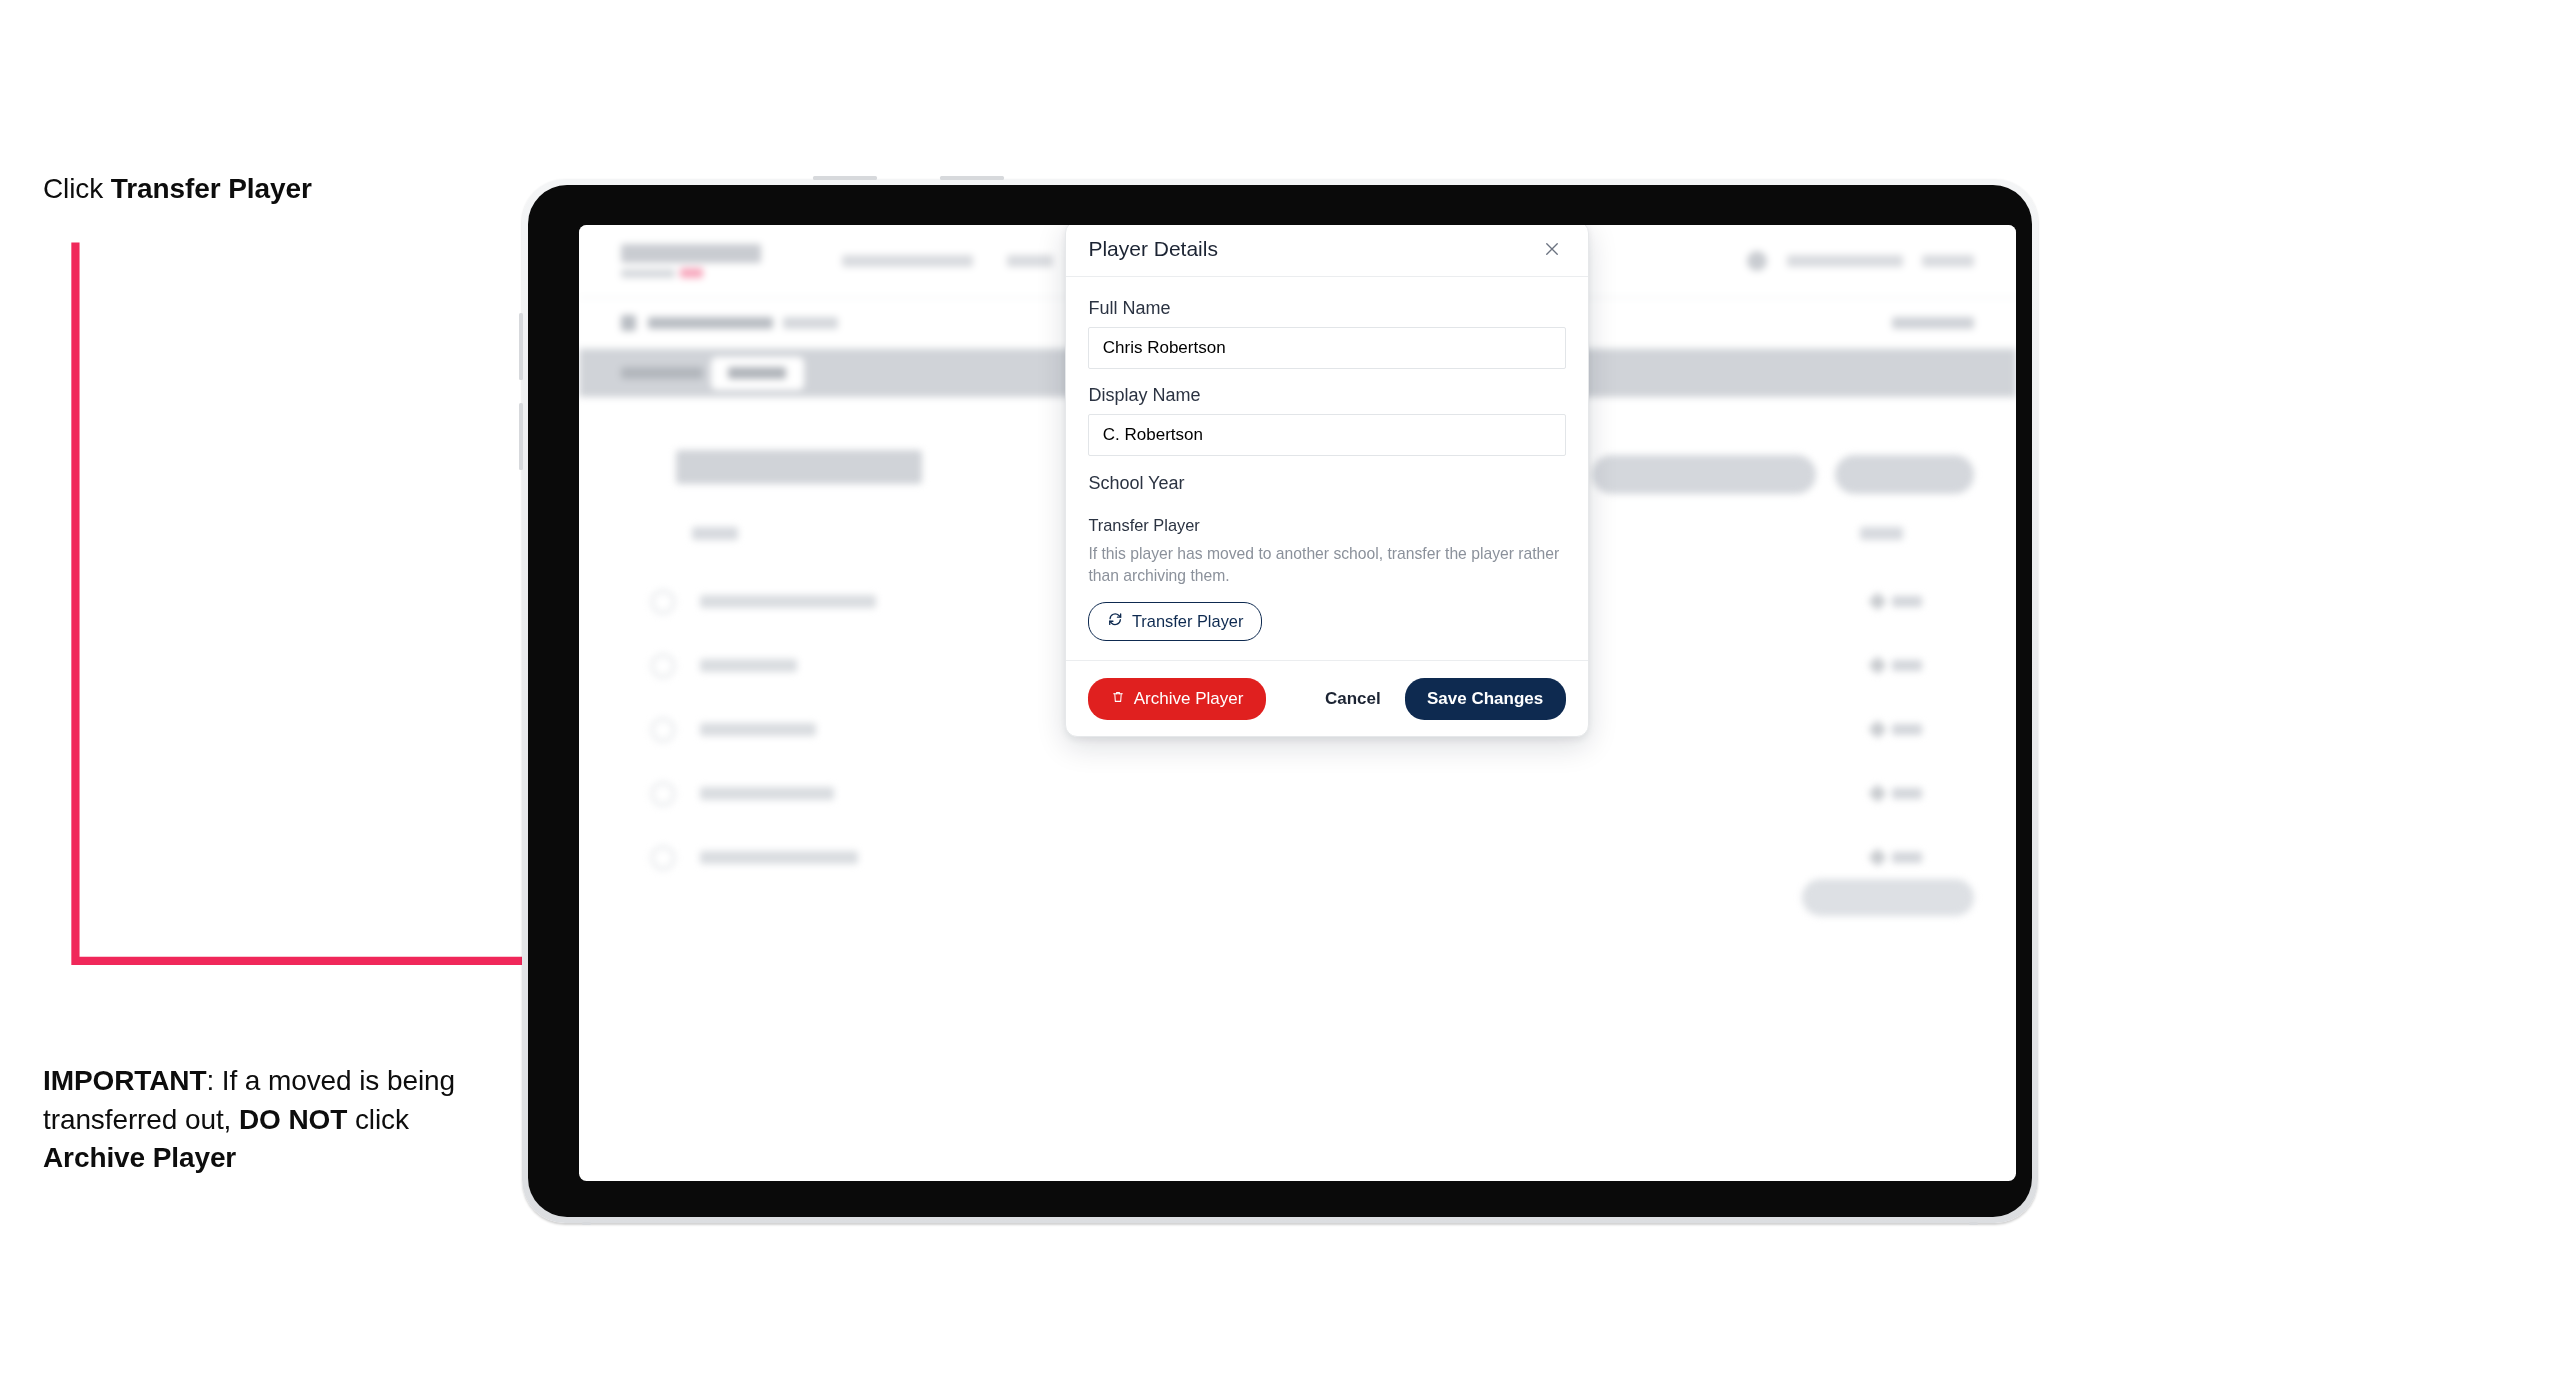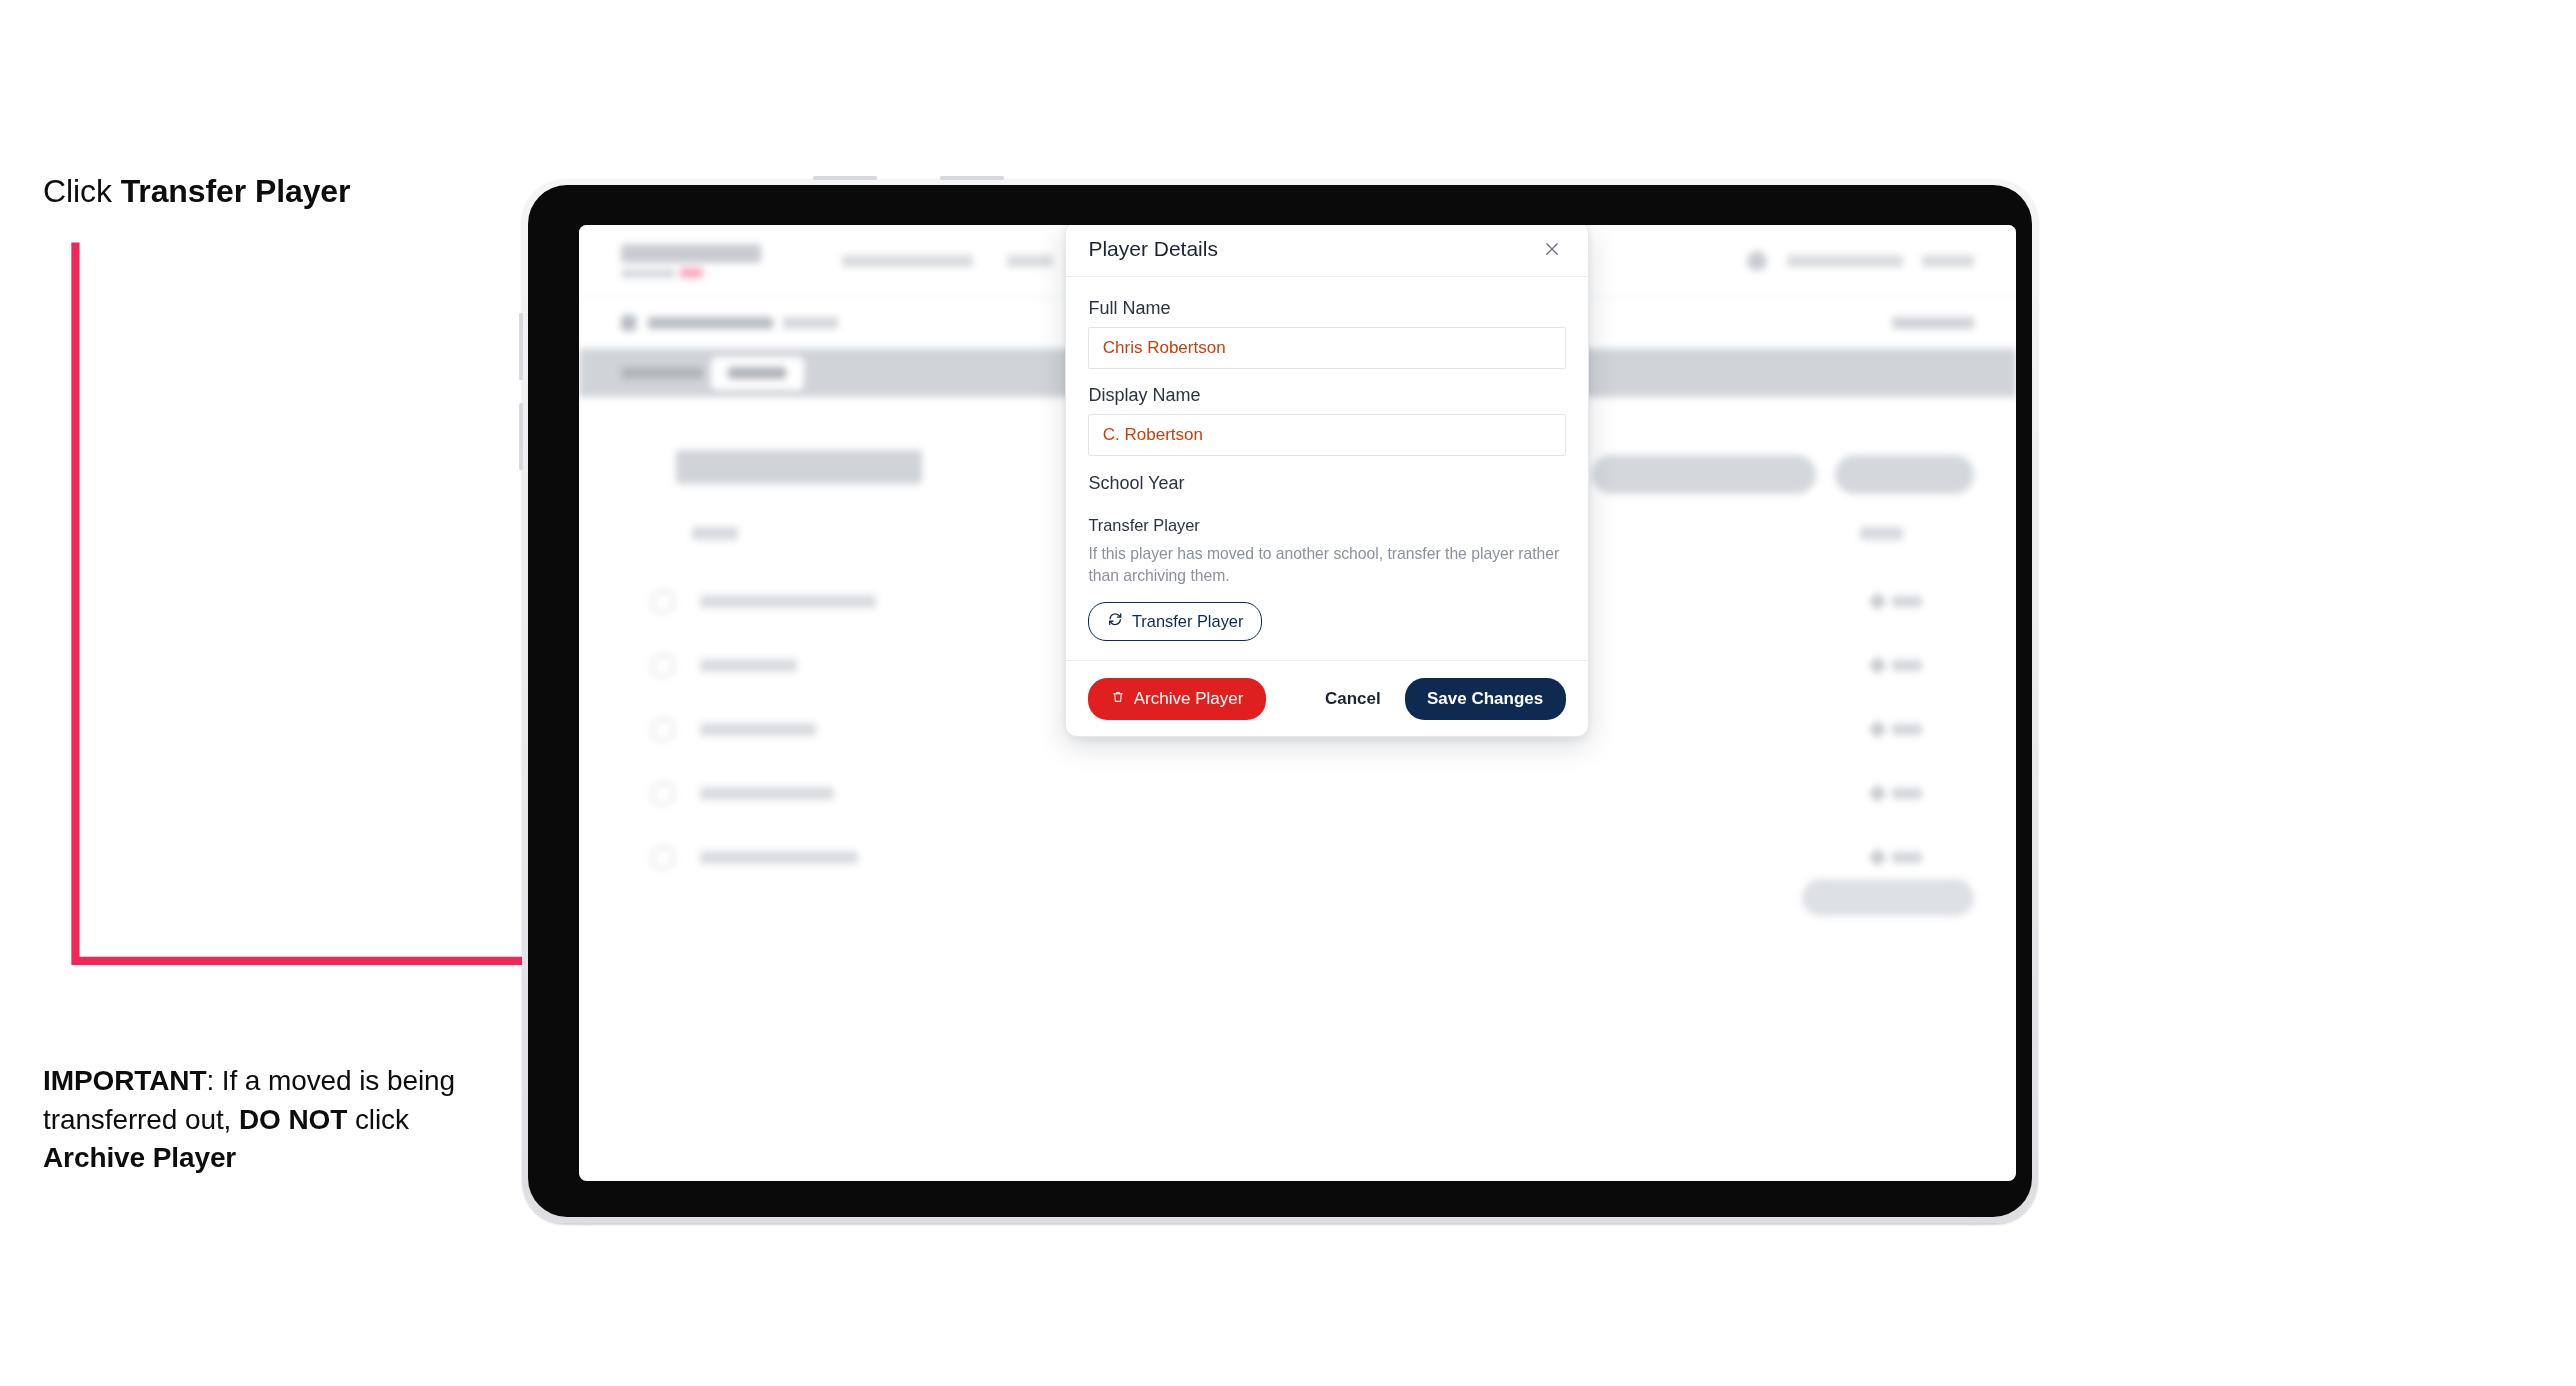--- a/index.html
+++ b/index.html
@@ -17,21 +17,21 @@
     width: 2576px;
     height: 1386px;
     background: #ffffff;
   }
 
   
   .anno-top {
     position: absolute;
     left: 43px;
     top: 173px;
-    font-size: 32px;
+    font-size: 28px;
     color: #0d0d0d;
     letter-spacing: -0.1px;
     white-space: nowrap;
   }
   .anno-top .b { font-weight: 700; }
 
   .anno-bottom {
     position: absolute;
     left: 43px;
     top: 1062px;
@@ -231,21 +231,21 @@
     margin-bottom: 8.2px;
     display: block;
   }
   .field-input {
     width: 100%;
     height: 42px;
     border: 0.7px solid #e2e5e8;
     border-radius: 2px;
     padding: 0 13.4px;
     font-size: 17px;
-    color: #c2410c;
+    color: #000000;
     font-family: "Liberation Sans", sans-serif;
     background: #ffffff;
     outline: none;
   }
   .select-wrap { position: relative; }
   .select-wrap .chev {
     position:absolute; right: 15px; top: 50%;
     transform: translateY(-50%);
     pointer-events:none;
   }

